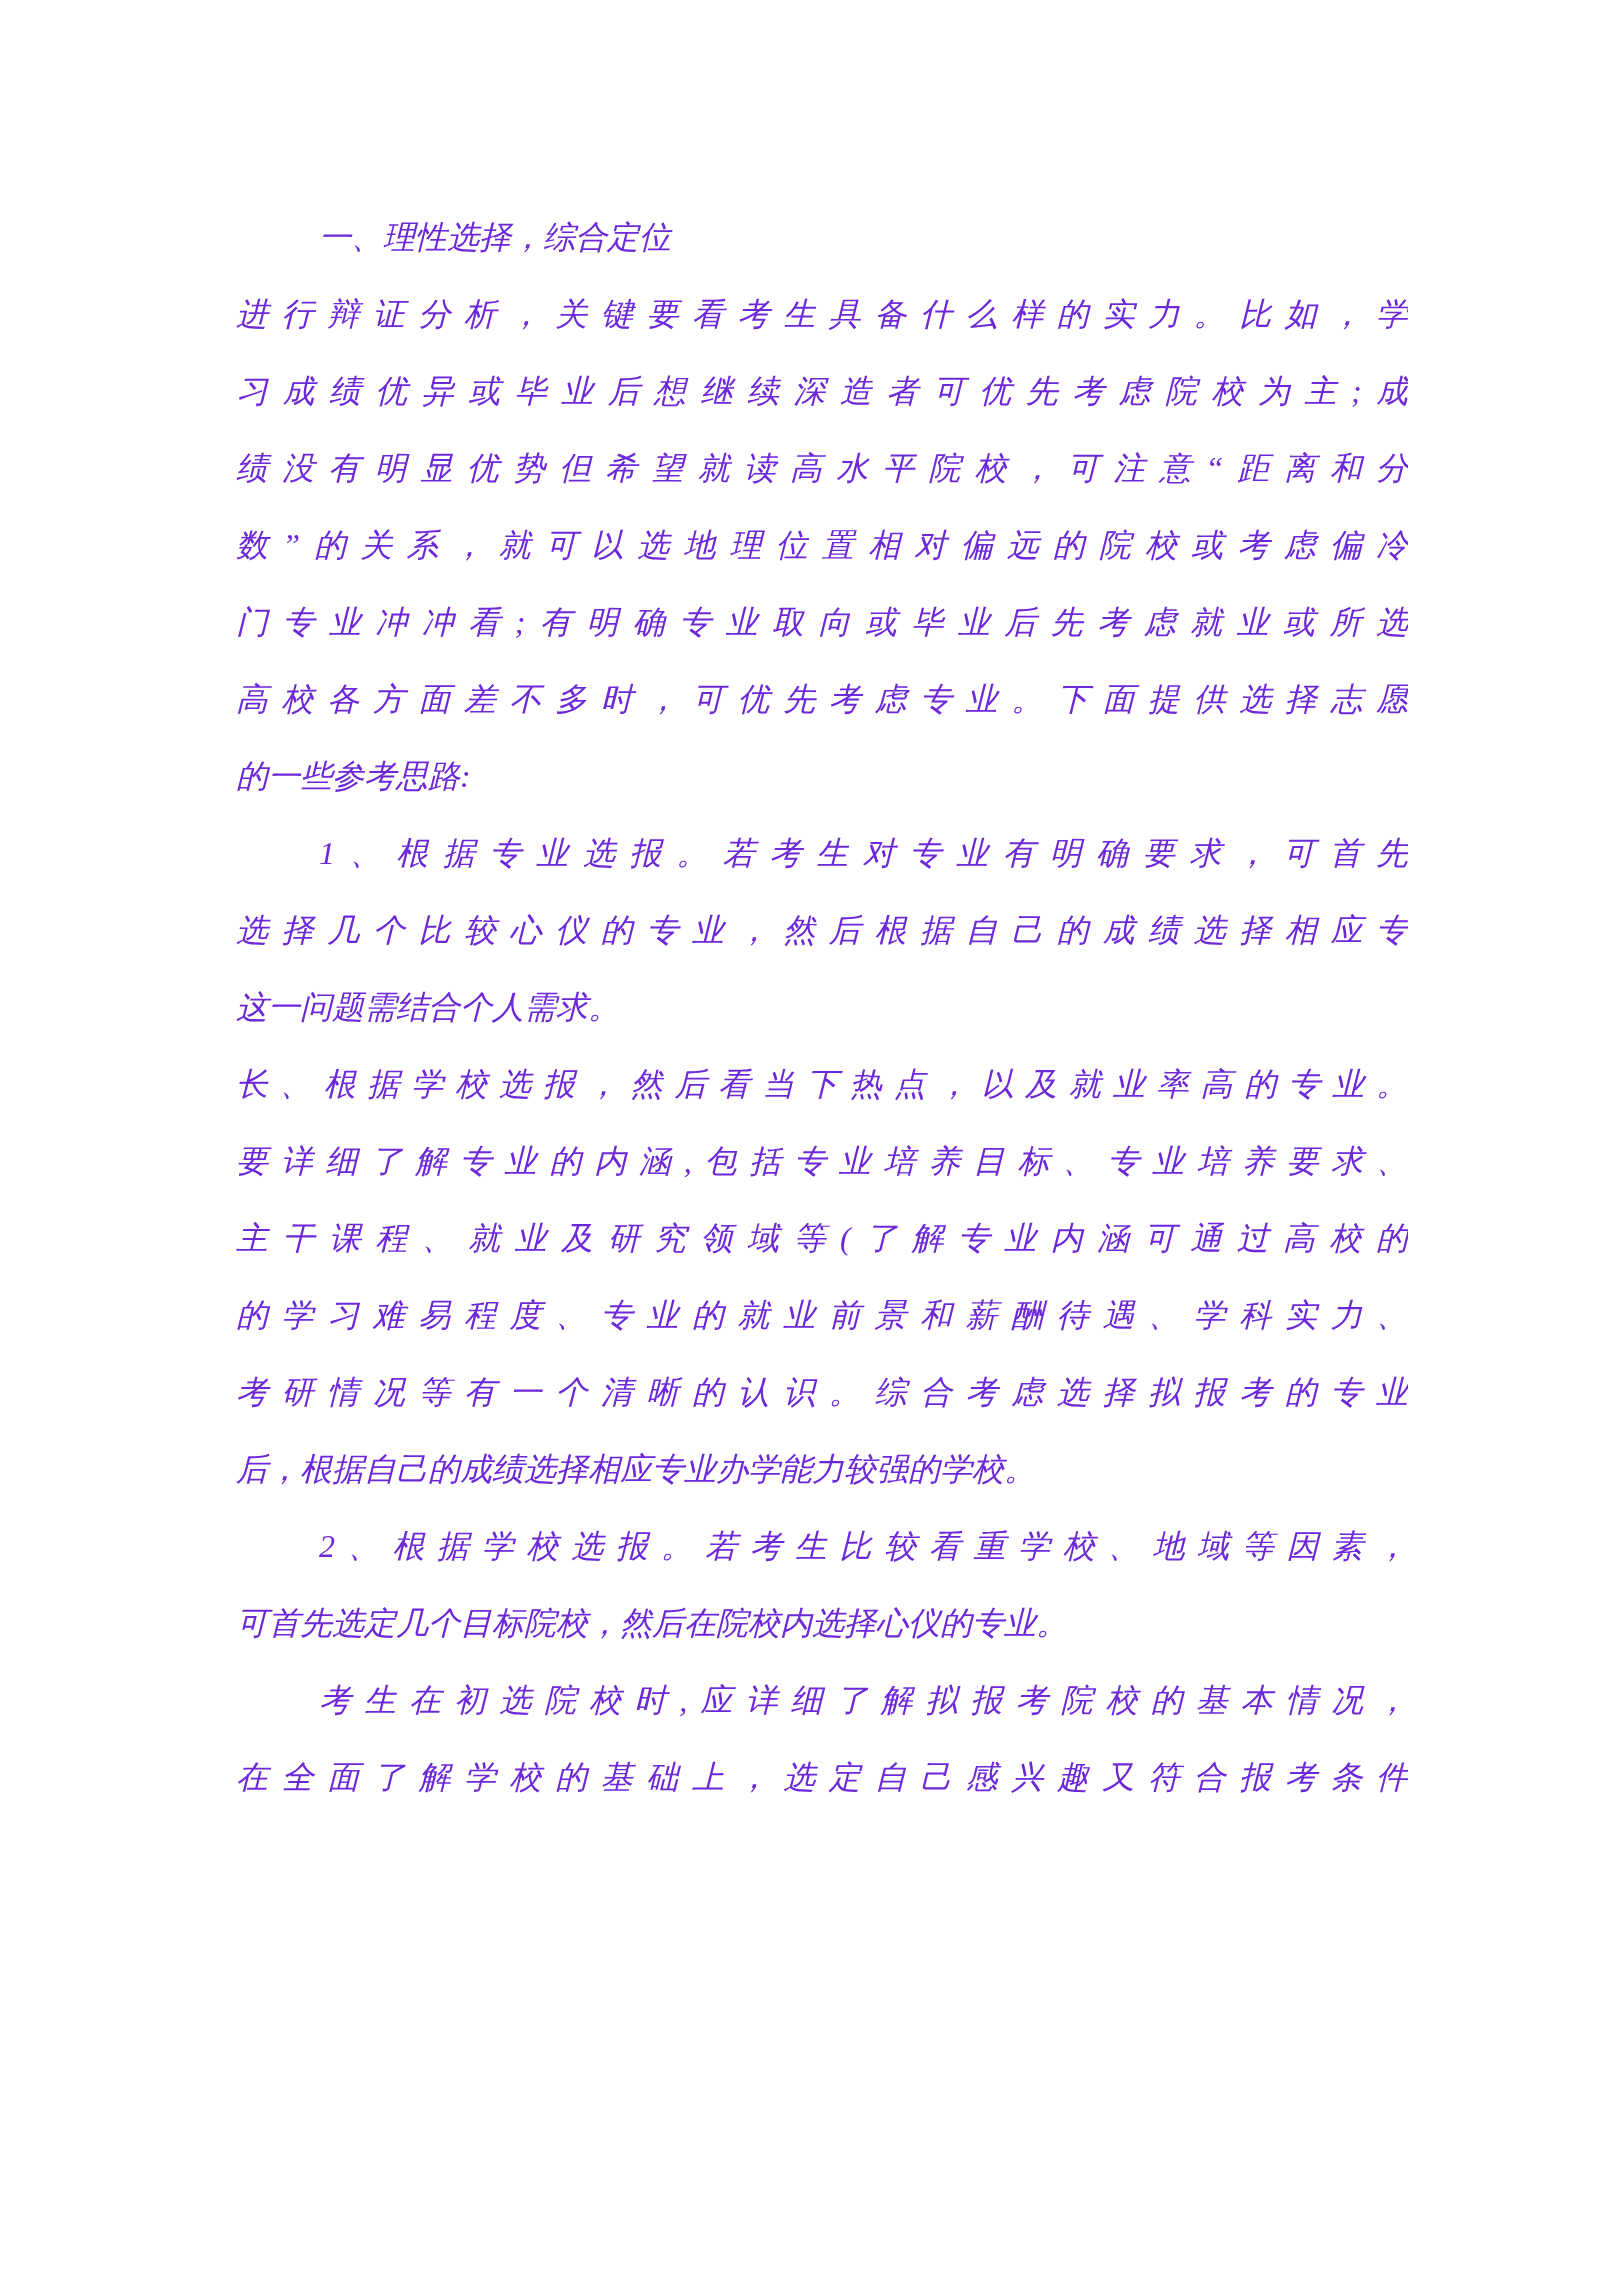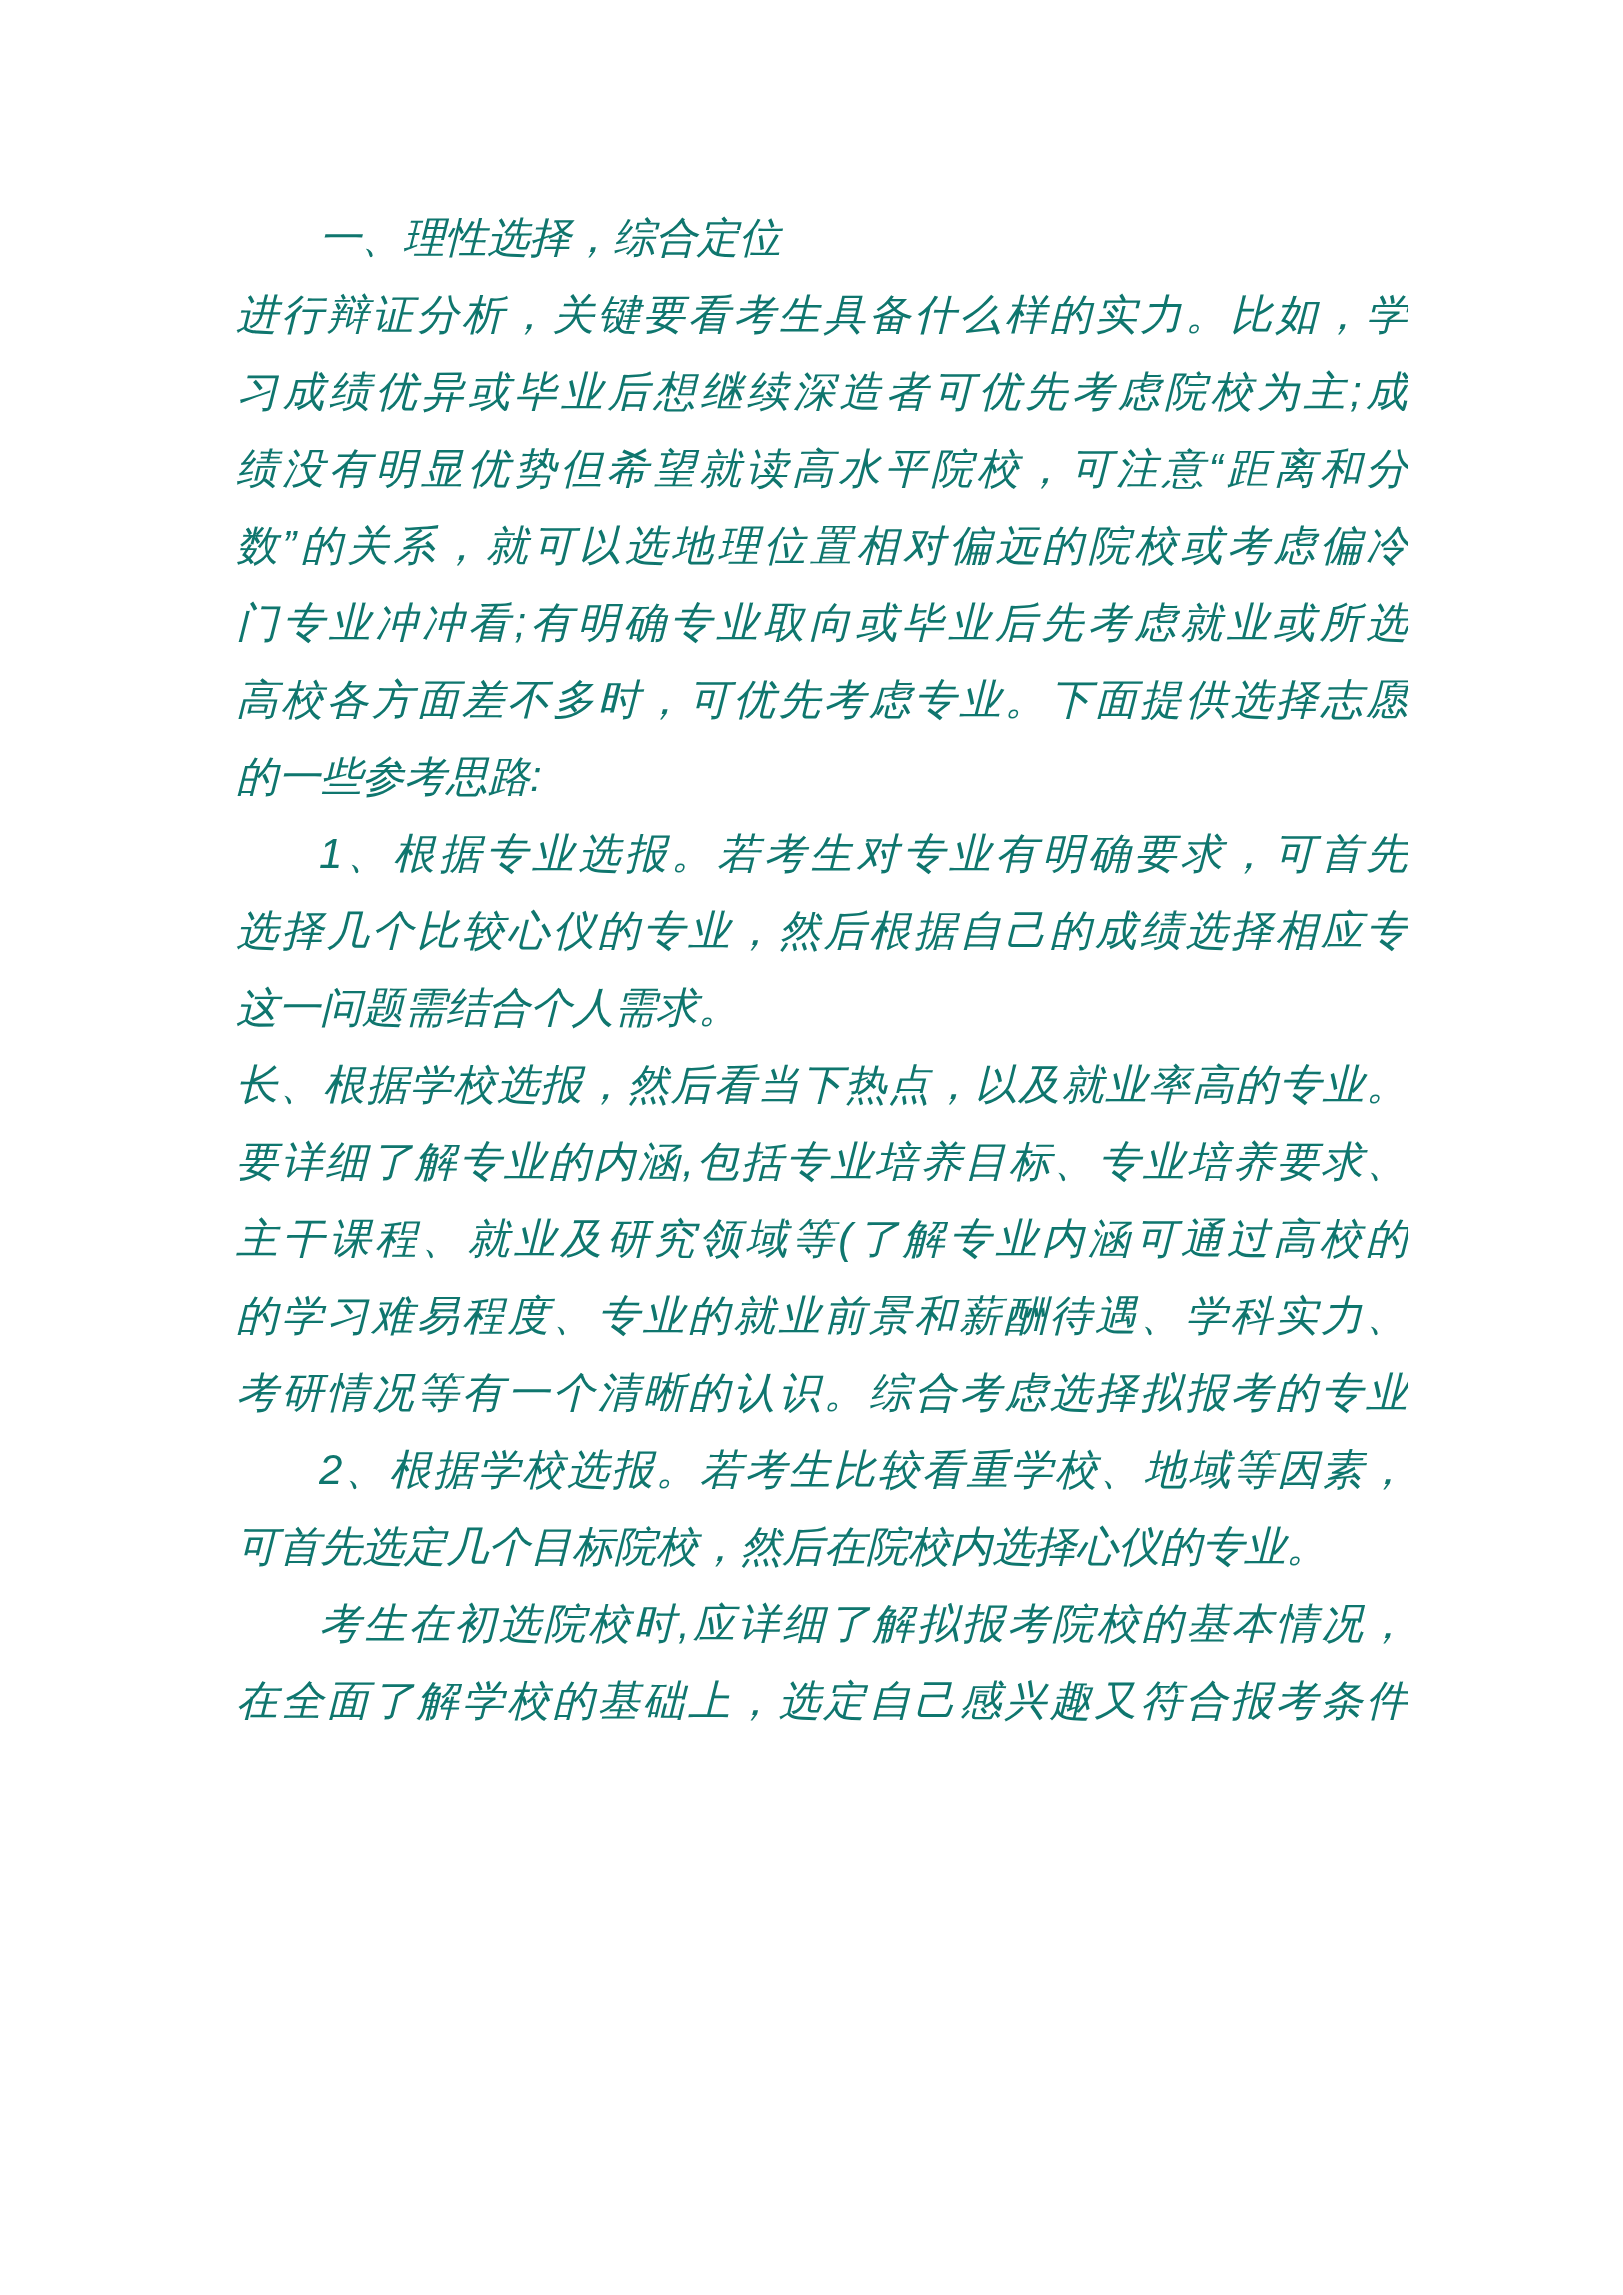--- a/index.html
+++ b/index.html
@@ -13,27 +13,27 @@
     height: 2295px;
     background: #ffffff;
     box-sizing: border-box;
     padding: 199px 215px 0 236px;
     overflow: hidden;
   }
   .doc-body {
     width: 1172px;
   }
   .line {
-    font-family: Liberation Sans, sans-serif;
+    font-family: Liberation Serif, serif;
     font-style: italic;
     font-weight: 400;
-    font-size: 42px;
+    font-size: 32px;
     line-height: 77px;
     height: 77px;
-    color: #0f766e;
+    color: #6d28d9;
     text-align: left;
     overflow: hidden;
   }
   .line.justify {
     text-align: justify;
     text-align-last: justify;
   }
   .line.indent {
     margin-left: 83px;
   }
@@ -52,19 +52,20 @@
       <div class="line justify">高校各方面差不多时，可优先考虑专业。下面提供选择志愿</div>
       <div class="line">的一些参考思路:</div>
       <div class="line indent justify">1、根据专业选报。若考生对专业有明确要求，可首先</div>
       <div class="line justify">选择几个比较心仪的专业，然后根据自己的成绩选择相应专</div>
       <div class="line">这一问题需结合个人需求。</div>
       <div class="line justify">长、根据学校选报，然后看当下热点，以及就业率高的专业。</div>
       <div class="line justify">要详细了解专业的内涵,包括专业培养目标、专业培养要求、</div>
       <div class="line justify">主干课程、就业及研究领域等(了解专业内涵可通过高校的</div>
       <div class="line justify">的学习难易程度、专业的就业前景和薪酬待遇、学科实力、</div>
       <div class="line justify">考研情况等有一个清晰的认识。综合考虑选择拟报考的专业</div>
+      <div class="line">后，根据自己的成绩选择相应专业办学能力较强的学校。</div>
       <div class="line indent justify">2、根据学校选报。若考生比较看重学校、地域等因素，</div>
       <div class="line">可首先选定几个目标院校，然后在院校内选择心仪的专业。</div>
       <div class="line indent justify">考生在初选院校时,应详细了解拟报考院校的基本情况，</div>
       <div class="line justify">在全面了解学校的基础上，选定自己感兴趣又符合报考条件</div>
     </main>
 </div>
 
 
 </body></html>

